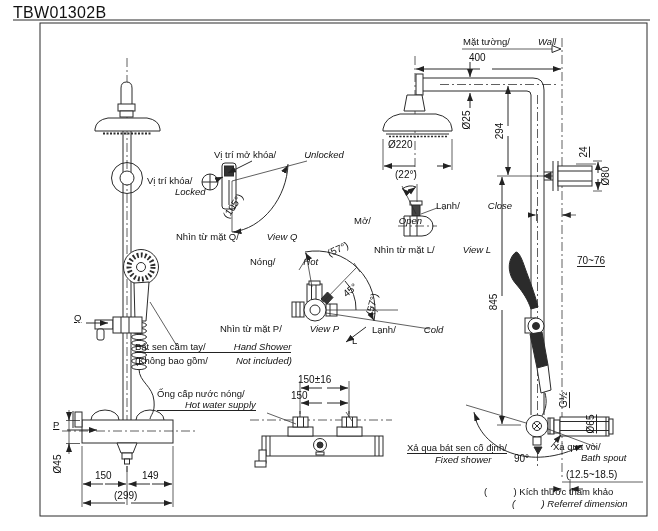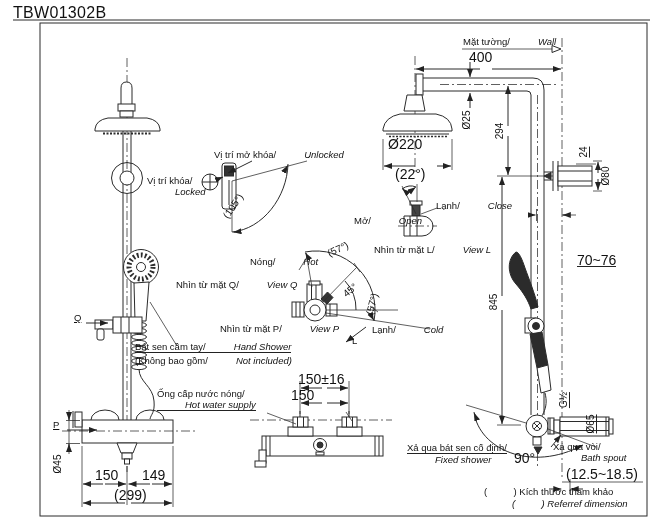--- a/index.html
+++ b/index.html
@@ -1,20 +1,20 @@
 <!DOCTYPE html>
 <html><head>
 <meta charset="utf-8">
 <style>
   html,body{margin:0;padding:0;background:#fff;}
   #stage{position:relative;width:658px;height:531px;background:#fff;overflow:hidden;
          font-family:"Liberation Sans","DejaVu Sans",sans-serif;color:#111;}
   svg{position:absolute;left:0;top:0;}
   .lbl{position:absolute;font-size:9.5px;line-height:11px;white-space:nowrap;color:#111;}
-  .dim{position:absolute;font-size:14px;line-height:11px;white-space:nowrap;color:#111;}
+  .dim{position:absolute;font-size:10px;line-height:11px;white-space:nowrap;color:#111;}
   .it{font-style:italic;padding-left:28px;}
   .ul{border-bottom:1px solid #222;}
   .rc{position:absolute;font-size:10px;line-height:11px;white-space:nowrap;color:#111;
       transform:translate(-50%,-50%) rotate(-90deg);}
   .two span{display:block;}
   .pre{white-space:pre;}
   #title{position:absolute;left:13px;top:4px;font-size:16px;letter-spacing:.3px;color:#111;}
 </style>
 </head>
 <body>
@@ -287,21 +287,21 @@
 <div class="rc" style="left:605px;top:176px;">Ø80</div>
 <div class="dim ul" style="left:577px;top:207px;margin-top:48px;">70~76</div>
 <div class="rc" style="left:493px;top:302px;">845</div>
 
 <div class="lbl" style="left:214px;top:149px;"><span>Vị trí mở khóa/</span><span class="it">Unlocked</span></div>
 <div class="lbl two" style="left:147px;top:175px;">
       <span>Vị trí khóa/</span>
       <span class="it">Locked</span>
     </div>
 <div class="rc" style="left:233px;top:206px;transform:translate(-50%,-50%) rotate(-55deg);">(105°)</div>
-<div class="lbl" style="left:176px;top:231px;margin-top:48px;"><span>Nhìn từ mặt Q/</span><span class="it">View Q</span></div>
+<div class="lbl" style="left:176px;top:231px;"><span>Nhìn từ mặt Q/</span><span class="it">View Q</span></div>
 
 <div class="dim" style="left:395px;top:169px;">(22°)</div>
 <div class="lbl" style="left:354px;top:215px;"><span>Mở/</span><span class="it">Open</span></div>
 <div class="lbl" style="left:436px;top:200px;"><span>Lạnh/</span><span class="it">Close</span></div>
 <div class="lbl" style="left:374px;top:244px;"><span>Nhìn từ mặt L/</span><span class="it">View L</span></div>
 
 <div class="rc" style="left:338px;top:249px;transform:translate(-50%,-50%) rotate(-25deg);">(57°)</div>
 <div class="lbl" style="left:250px;top:256px;"><span>Nóng/</span><span class="it">Hot</span></div>
 <div class="rc" style="left:350px;top:290px;transform:translate(-50%,-50%) rotate(-40deg);">45°</div>
 <div class="rc" style="left:372px;top:304px;transform:translate(-50%,-50%) rotate(-75deg);">(57°)</div>

